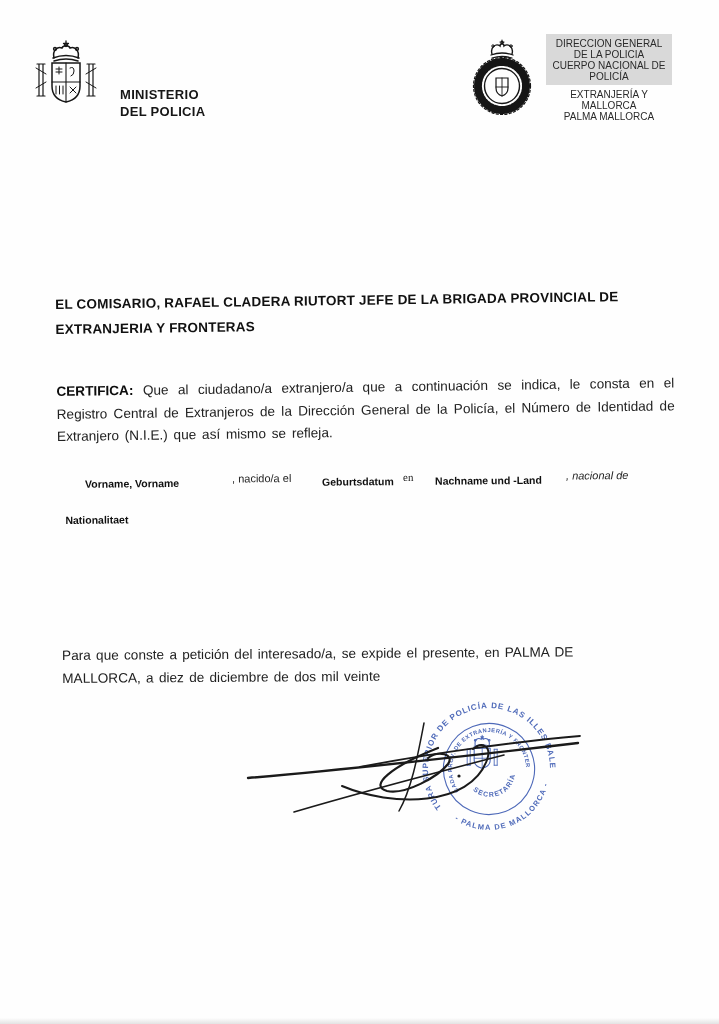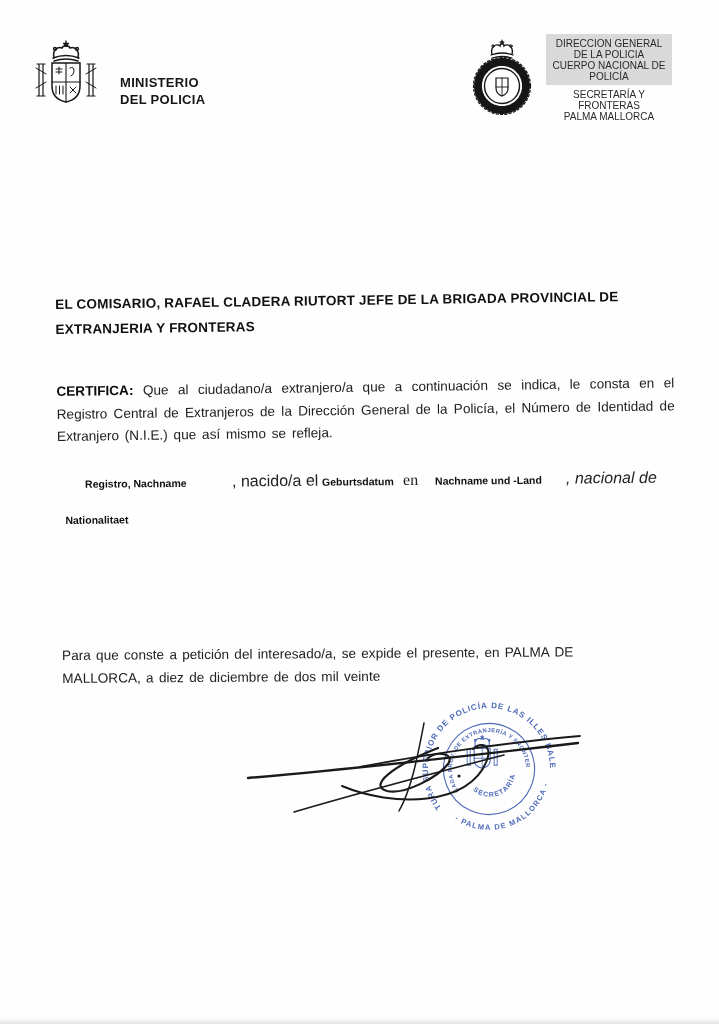--- a/index.html
+++ b/index.html
@@ -6,21 +6,21 @@
   html,body { background:#ffffff; }
   body { font-family:"Liberation Sans", sans-serif; color:#1e1e1e; }
   .page {
     position:relative; width:719px; height:1024px;
     background:#fefefe; overflow:hidden; margin:0 auto;
   }
   .scan-edge { position:absolute; left:0; right:0; bottom:0; height:6px;
     background:linear-gradient(to bottom, rgba(0,0,0,0), #e3e3e3); }
 
   
-  .hdr-left { position:absolute; left:30px; top:38px; display:flex; gap:18px; }
+  .hdr-left { position:absolute; left:30px; top:38px; display:flex; gap:18px;align-items:flex-end; }
   .arms-svg { width:72px; height:82px; }
   .ministry { margin-top:36px; font-weight:bold; font-size:13px; line-height:17px;
     letter-spacing:.3px; color:#161616; }
   .hdr-right { position:absolute; left:470px; top:34px; display:flex; gap:12px; }
   .badge-svg { width:64px; height:84px; margin-top:4px; }
   .dept { width:126px; font-size:10px; line-height:11px; text-align:center; color:#2a2a2a; }
   .dept-box { background:#d9d9d9; padding:4px 2px 3px; }
   .dept-box div + div { margin-top:0; }
   .dept-sub { padding-top:4px; }
 
@@ -29,21 +29,21 @@
     transform:rotate(-0.8deg); transform-origin:0 0; }
   .heading { font-weight:bold; font-size:13.5px; line-height:25px; color:#111; letter-spacing:.2px; }
   .certifica { margin-top:39px; font-size:13.6px; line-height:22.5px;
     text-align:justify; word-spacing:2px; color:#222; }
   .certifica .lbl { font-weight:bold; color:#0d0d0d; }
 
   .person { position:absolute; left:0; top:0; width:719px; height:1024px;
     transform:rotate(-0.5deg); transform-origin:60px 480px; pointer-events:none; }
   .person span { position:absolute; white-space:nowrap; }
   .ph { font-weight:bold; font-size:10.5px; color:#101010; }
-  .plain { font-size:16px; color:#222; }
+  .plain { font-size:11px; color:#222; }
 
   .closing { position:absolute; left:62px; top:644px; width:552px;
     font-size:13.6px; line-height:23px; word-spacing:1.5px; color:#222;
     transform:rotate(-0.4deg); transform-origin:0 0; }
 
   
   .stamp-wrap { position:absolute; left:404px; top:684px; width:170px; height:170px;
     color:#3f5db3; opacity:.92; }
   .sig-wrap { position:absolute; left:242px; top:714px; width:340px; height:110px; }
   .stamp-txt { font-family:"Liberation Sans", sans-serif; font-weight:bold; fill:currentColor; }
@@ -98,36 +98,36 @@
 
       <path d="M26 40 H38 V50 Q38 56 32 58 Q26 56 26 50 Z" stroke-width="1.2"></path>
       <path d="M32 40 V58 M26 49 H38" stroke-width="0.9"></path>
     </svg>
     <div class="dept">
       <div class="dept-box">
         <div>DIRECCION GENERAL DE LA POLICIA</div>
         <div>CUERPO NACIONAL DE POLICÍA</div>
       </div>
       <div class="dept-sub">
-        <div>SECRETARÍA Y FRONTERAS</div>
+        <div>EXTRANJERÍA Y MALLORCA</div>
         <div>PALMA MALLORCA</div>
       </div>
     </div>
   </div>
 
   <div class="tilt-a">
     <div class="heading">
       <div>EL COMISARIO, RAFAEL CLADERA RIUTORT JEFE DE LA BRIGADA PROVINCIAL DE</div>
       <div>EXTRANJERIA Y FRONTERAS</div>
     </div>
     <p class="certifica"><span class="lbl">CERTIFICA:</span> <span>Que al ciudadano/a extranjero/a que a continuación se indica, le consta en el Registro Central de Extranjeros de la Dirección General de la Policía, el Número de Identidad de Extranjero (N.I.E.) que así mismo se refleja.</span></p>
   </div>
 
   <div class="person">
-    <span class="ph" style="left:85px;  top:478px;">Registro, Nachname</span>
+    <span class="ph" style="left:85px;  top:478px;">Vorname, Vorname</span>
     <span class="plain" style="left:232px; top:474px;">, nacido/a el</span>
     <span class="ph" style="left:322px; top:478px;">Geburtsdatum</span>
     <span class="plain" style="left:403px; top:474px;font-family:Liberation Serif, serif;">en</span>
     <span class="ph" style="left:435px; top:478px;">Nachname und -Land</span>
     <span class="plain" style="left:566px; top:474px;font-style:italic;">, nacional de</span>
     <span class="ph" style="left:65px;  top:502px;margin-top:12px;">Nationalitaet</span>
   </div>
 
   <p class="closing">Para que conste a petición del interesado/a, se expide el presente, en PALMA DE MALLORCA, a diez de diciembre de dos mil veinte</p>
 

